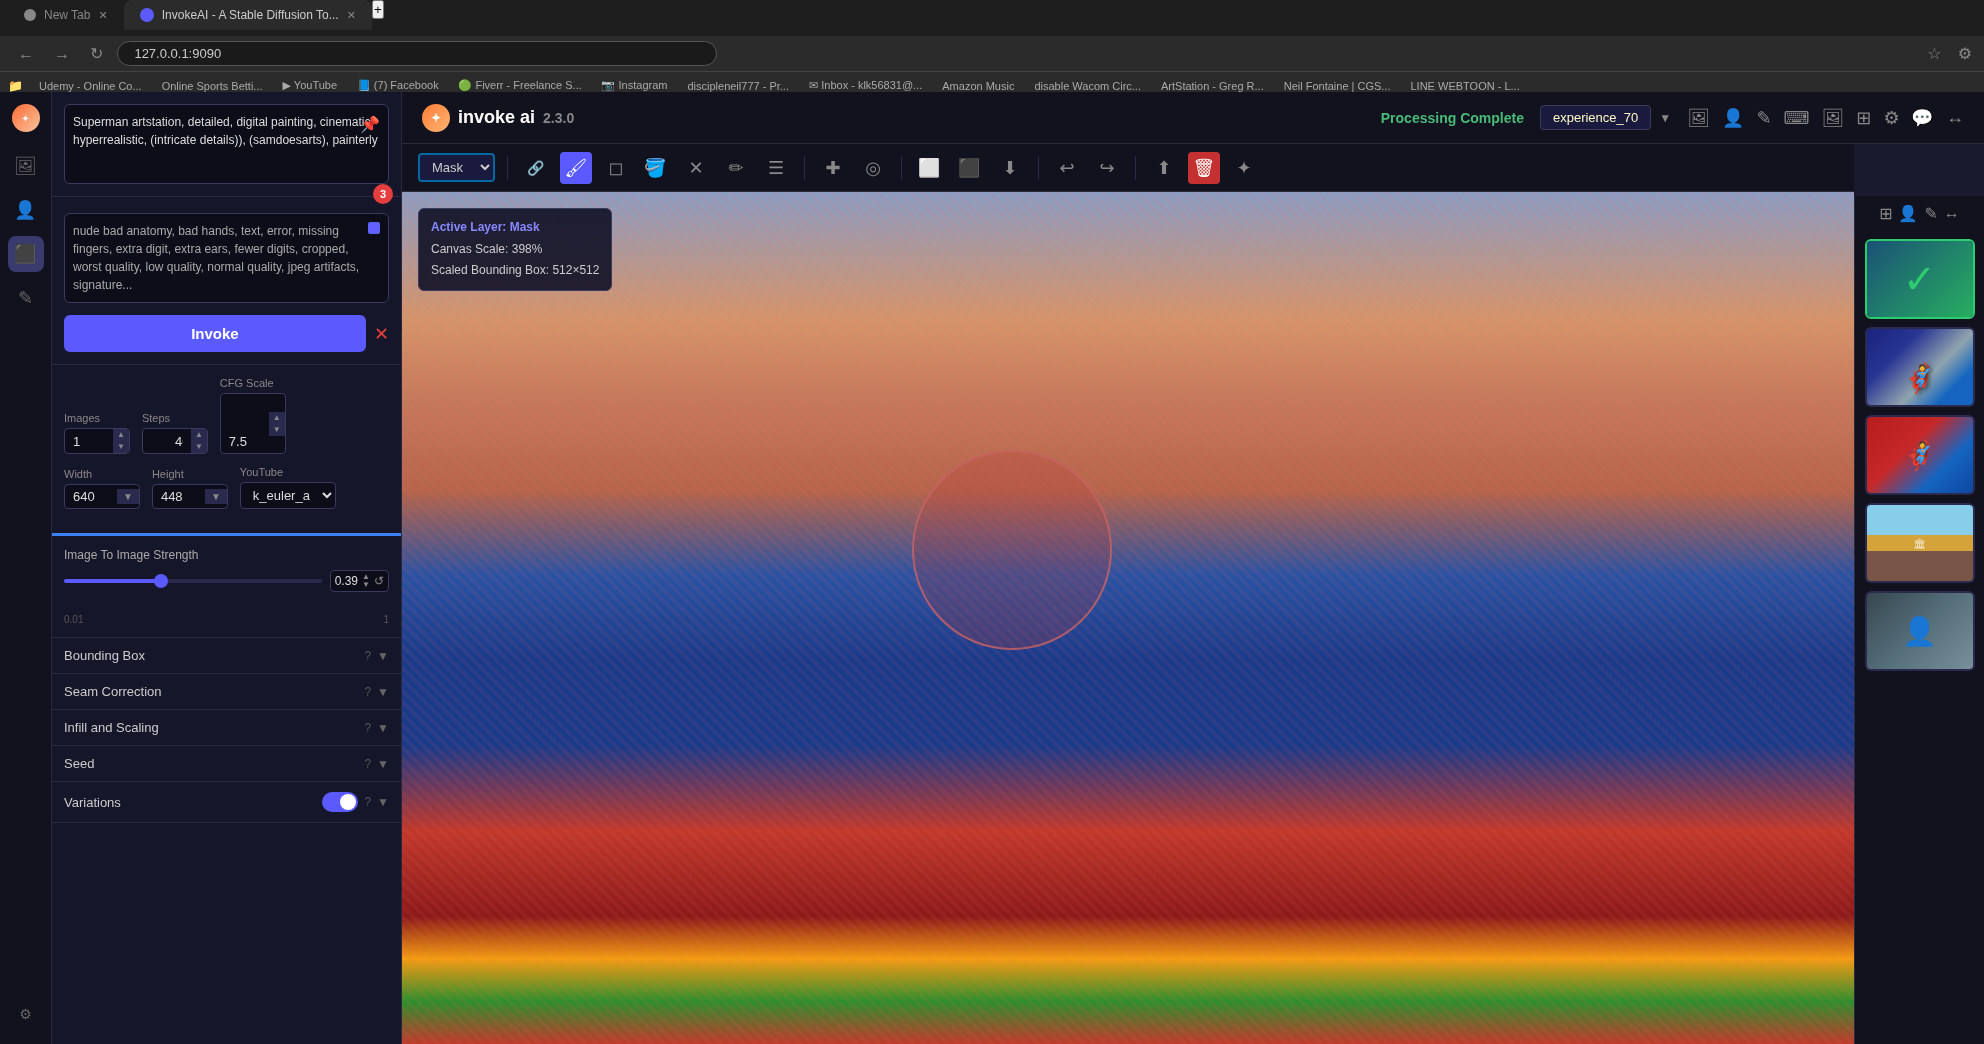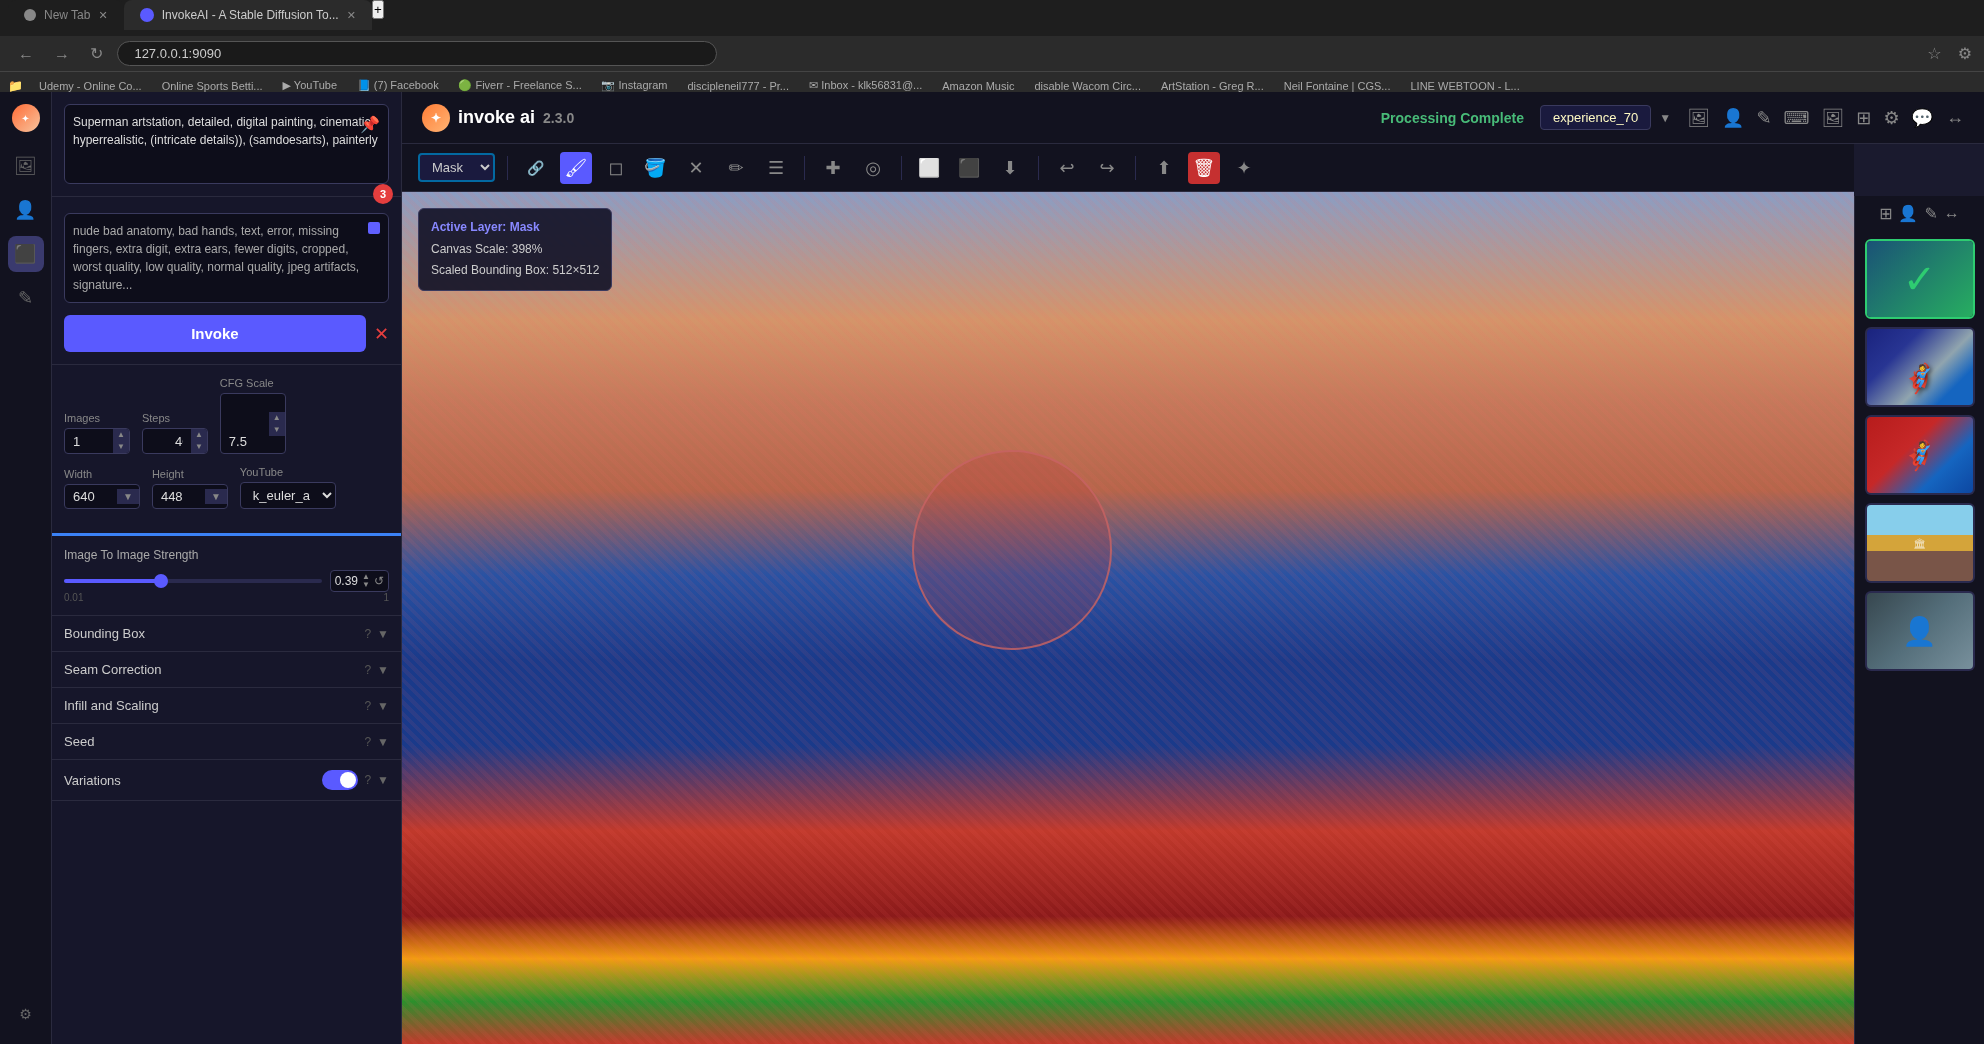--- a/index.html
+++ b/index.html
@@ -242,21 +242,21 @@
         </div>
         <div style="display:flex; align-items:center; border:1px solid #3a3a5e; border-radius:4px; background:#0d0d1a; padding:2px 4px;">
           <span style="color:#ddd; font-size:12px;">0.39</span>
           <div style="display:flex; flex-direction:column; margin-left:4px;">
             <button style="background:none; border:none; color:#888; font-size:8px; cursor:pointer; line-height:1; padding:0;">▲</button>
             <button style="background:none; border:none; color:#888; font-size:8px; cursor:pointer; line-height:1; padding:0;">▼</button>
           </div>
           <span style="color:#888; font-size:12px; margin-left:4px;">↺</span>
         </div>
       </div>
-      <div style="display:flex; justify-content:space-between; margin-top:0;">
+      <div style="display:flex; justify-content:space-between; margin-top:22px;">
         <span style="font-size:10px; color:#555;">0.01</span>
         <span style="font-size:10px; color:#555;">1</span>
       </div>
     </div>
 
     <div class="accordion-item">
       <div class="accordion-header">
         <span class="accordion-title">Bounding Box</span>
         <span class="accordion-info">?</span>
         <span class="accordion-arrow">▼</span>

